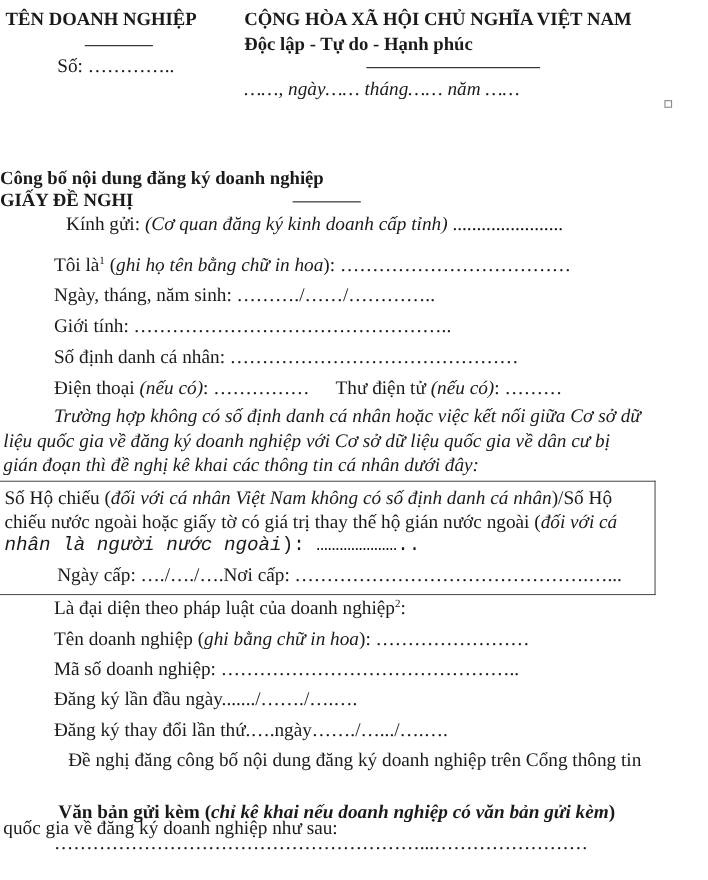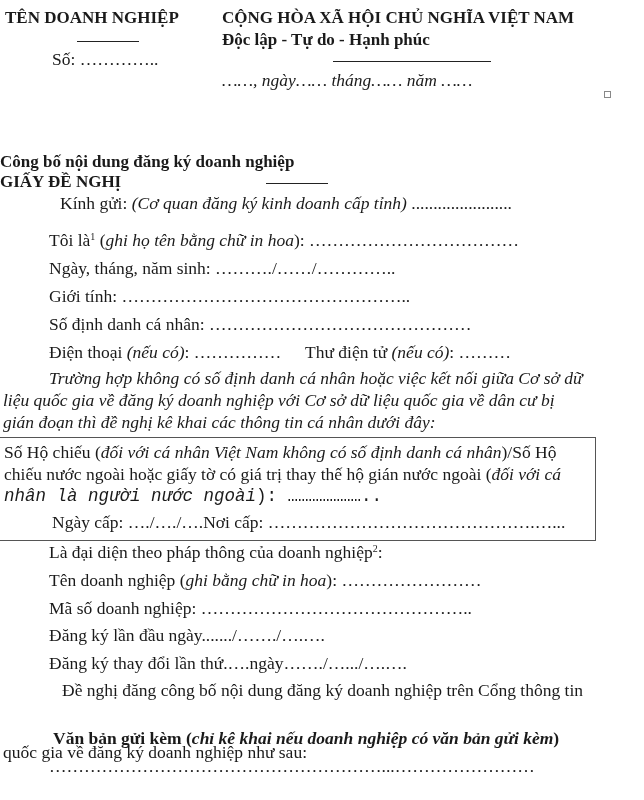--- a/index.html
+++ b/index.html
@@ -76,21 +76,21 @@
   <span>chiếu nước ngoài hoặc giấy tờ có giá trị thay thế hộ gián nước ngoài (</span><span class="i">đối với cá</span>
 </div>
 <div class="abs" style="left:4px; top:485px;font-family:Liberation Mono, monospace;">
   <span class="i">nhân là người nước ngoài</span><span>): …………………..</span>
 </div>
 <div class="abs" style="left:20px; top:511px;margin-left:32px;">
   <span>Ngày cấp: …./…./….</span><span>Nơi cấp: ……………………………………….…...</span>
 </div>
 
 <div class="abs" style="left:49px; top:541px;">
-  <span>Là đại diện theo pháp thông của doanh nghiệp</span><sup>2</sup><span>:</span>
+  <span>Là đại diện theo pháp luật của doanh nghiệp</span><sup>2</sup><span>:</span>
 </div>
 <div class="abs" style="left:49px; top:569px;">
   <span>Tên doanh nghiệp (</span><span class="i">ghi bằng chữ in hoa</span><span>): ……………………</span>
 </div>
 <div class="abs" style="left:49px; top:597px;">
   <span>Mã số doanh nghiệp: </span><span>………………………………………..</span>
 </div>
 <div class="abs" style="left:49px; top:624px;">Đăng ký lần đầu ngày......./……./….….</div>
 <div class="abs" style="left:49px; top:652px;">Đăng ký thay đổi lần thứ.….ngày……./….../….….</div>
 

